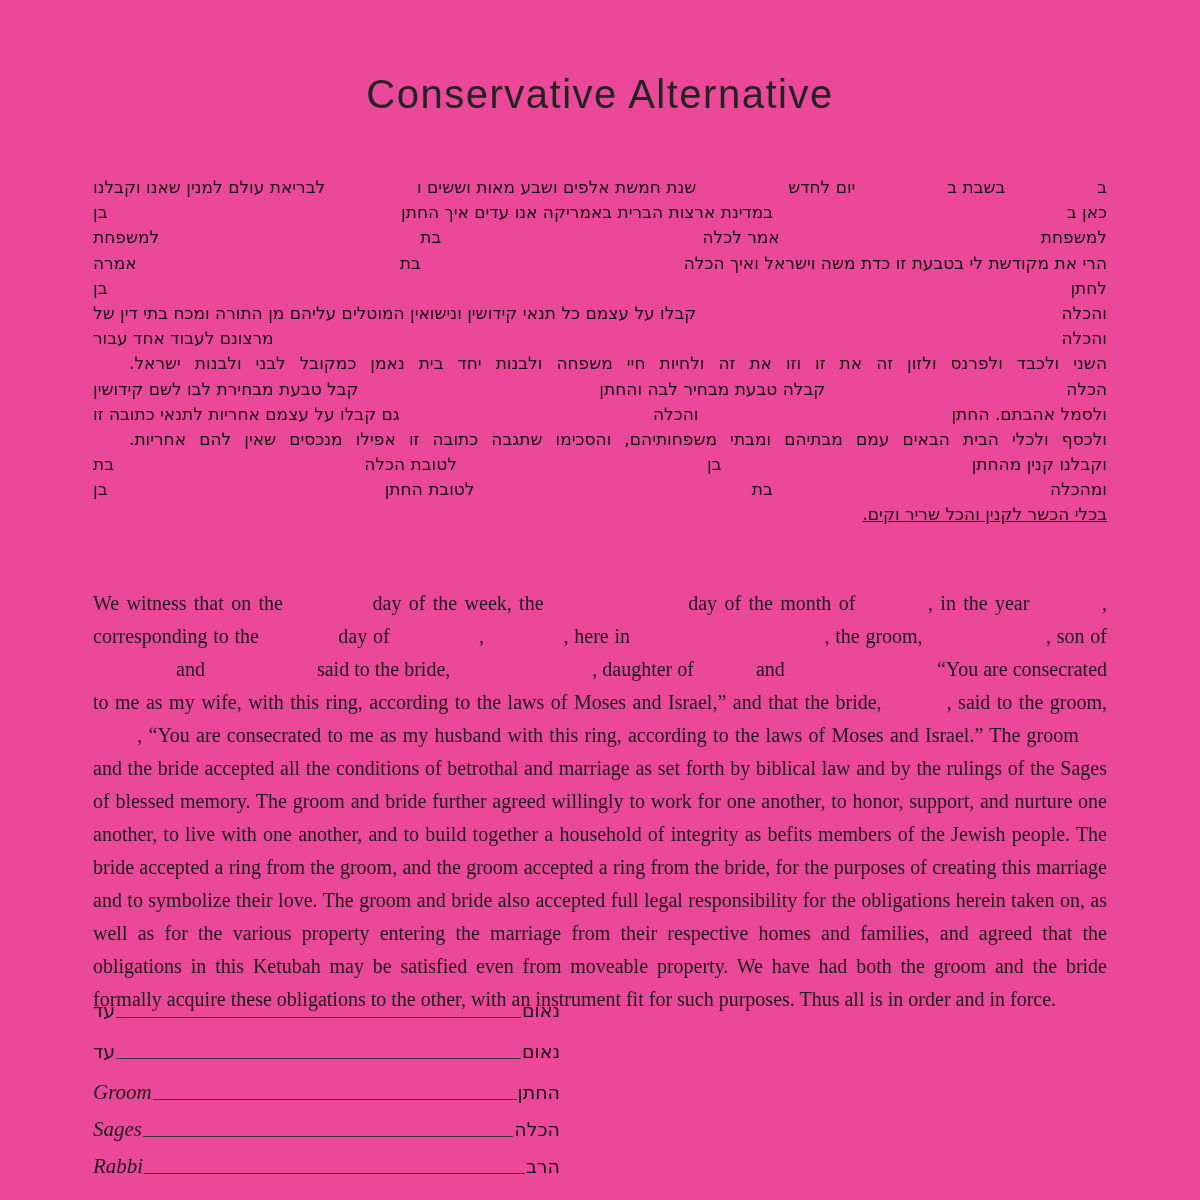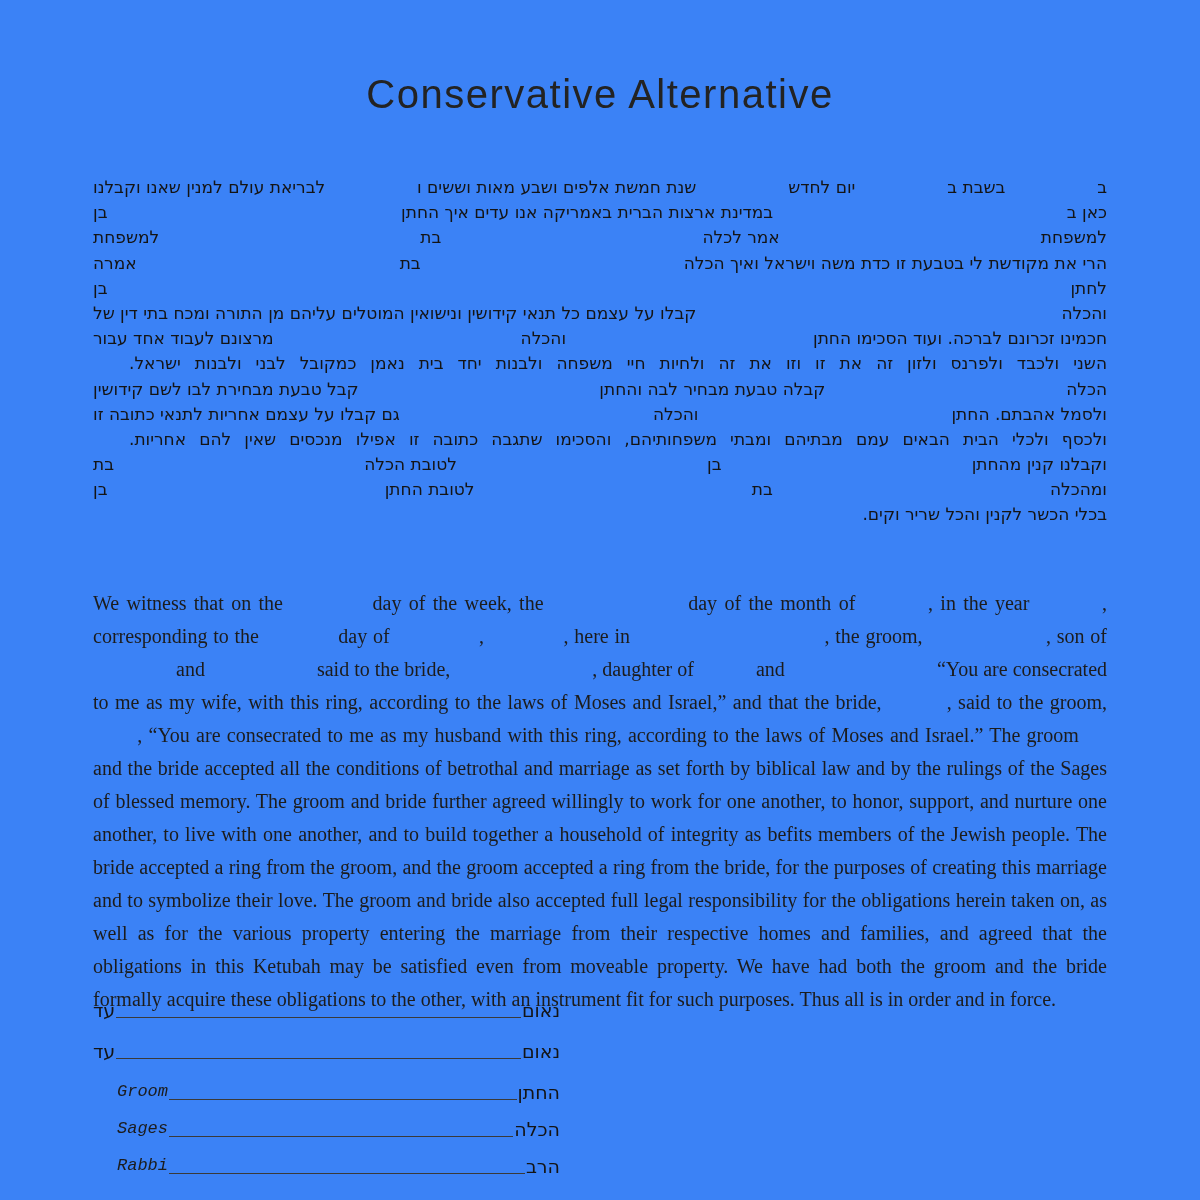--- a/index.html
+++ b/index.html
@@ -1,18 +1,18 @@
 <!DOCTYPE html>
 <html><head>
 <meta charset="utf-8">
 <style>
   html,body { margin:0; padding:0; background:#ffffff; }
   .page {
     position:relative; width:1200px; height:1200px;
-    background:#3b82f6; overflow:hidden;
+    background:#ec4899; overflow:hidden;
     color:#1c1c1c;
   }
   .title {
     position:absolute; top:72px; left:0; width:100%;
     text-align:center;
     font-family:"Liberation Sans", sans-serif;
     font-size:40px; font-weight:400; letter-spacing:1.5px;
     color:#232323;
   }
   
@@ -22,41 +22,41 @@
     font-family:"DejaVu Sans", "DejaVu Serif", sans-serif;
     font-size:17px; color:#141414;
   }
   .h-line {
     display:flex; justify-content:space-between; align-items:baseline;
     height:25.2px; white-space:nowrap;
   }
   .h-line.full {
     display:block; text-align:justify; text-align-last:justify;margin-left:36px;
   }
-  .h-line.end { display:block; text-align:right; }
+  .h-line.end { display:block; text-align:right;text-decoration:underline; }
   
   .english-block {
     position:absolute; top:587px; left:93px; width:1014px;
     font-family:"Liberation Serif", serif;
     font-size:20px; line-height:33px;
     text-align:justify; color:#1c1c1c;
   }
   .blank { display:inline-block; height:1px; }
   
   .sig-block { position:absolute; top:998px; left:93px; width:467px; }
   .sig-row { display:flex; align-items:flex-end; height:24px; }
   .sig-row.witness { margin-bottom:17px;justify-content:flex-end; }
   .sig-row.party   { margin-bottom:13px; }
   .sig-hebrew {
     font-family:"DejaVu Sans", sans-serif;
     font-size:19px; color:#141414; line-height:24px;
   }
   .sig-latin {
-    font-family:Liberation Mono, monospace; font-style:italic;
-    font-size:17px; color:#1c1c1c; line-height:24px;margin-left:24px;
+    font-family:Liberation Serif, serif; font-style:italic;
+    font-size:21px; color:#1c1c1c; line-height:24px;
   }
   .sig-line { flex:1; border-bottom:1.4px solid #3a3a3a; margin:0 1px 4px 1px; }
 </style>
 </head>
 <body>
 
 <div class="page">
 
   <div class="title">Conservative Alternative</div>
 
@@ -86,21 +86,20 @@
     </div>
     <div class="h-line">
       <span>לחתן</span>
       <span>בן</span>
     </div>
     <div class="h-line">
       <span>והכלה</span>
       <span>קבלו על עצמם כל תנאי קידושין ונישואין המוטלים עליהם מן התורה ומכח בתי דין של</span>
     </div>
     <div class="h-line">
-      <span>חכמינו זכרונם לברכה.  ועוד הסכימו החתן</span>
       <span>והכלה</span>
       <span>מרצונם לעבוד אחד עבור</span>
     </div>
     <div class="h-line full">
       <span>השני ולכבד ולפרנס ולזון זה את זו וזו את זה ולחיות חיי משפחה ולבנות יחד בית נאמן כמקובל לבני ולבנות ישראל.</span>
     </div>
     <div class="h-line">
       <span>הכלה</span>
       <span>קבלה טבעת מבחיר לבה והחתן</span>
       <span>קבל טבעת מבחירת לבו לשם קידושין</span>

